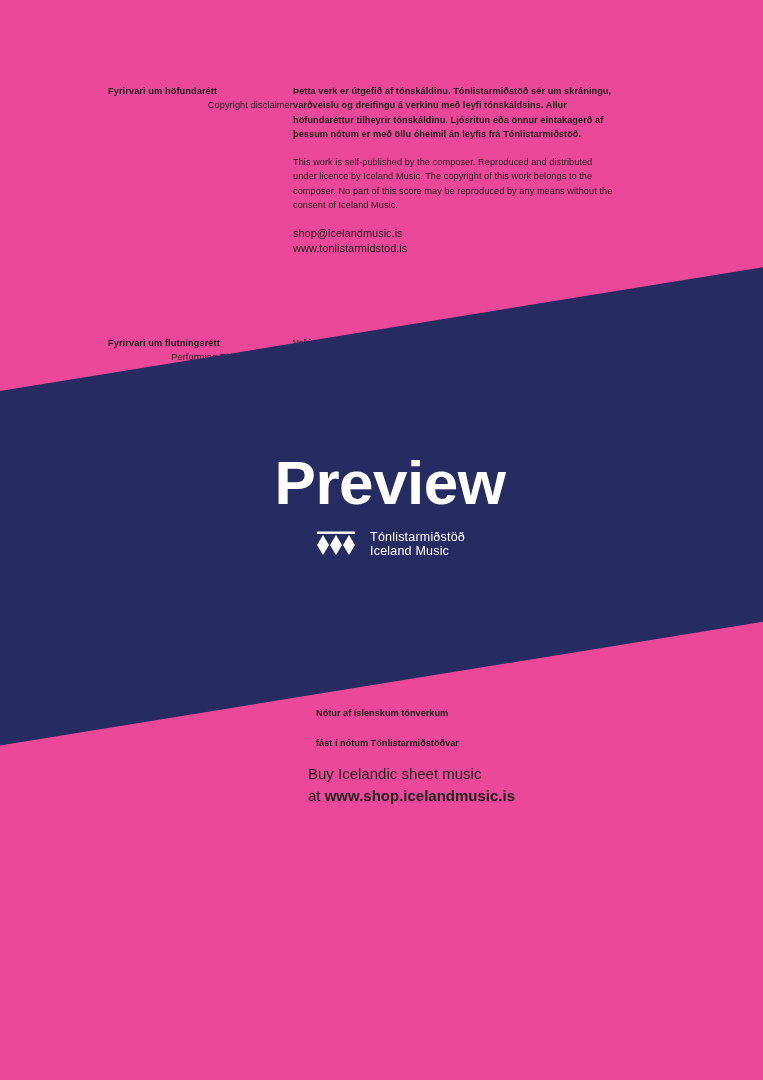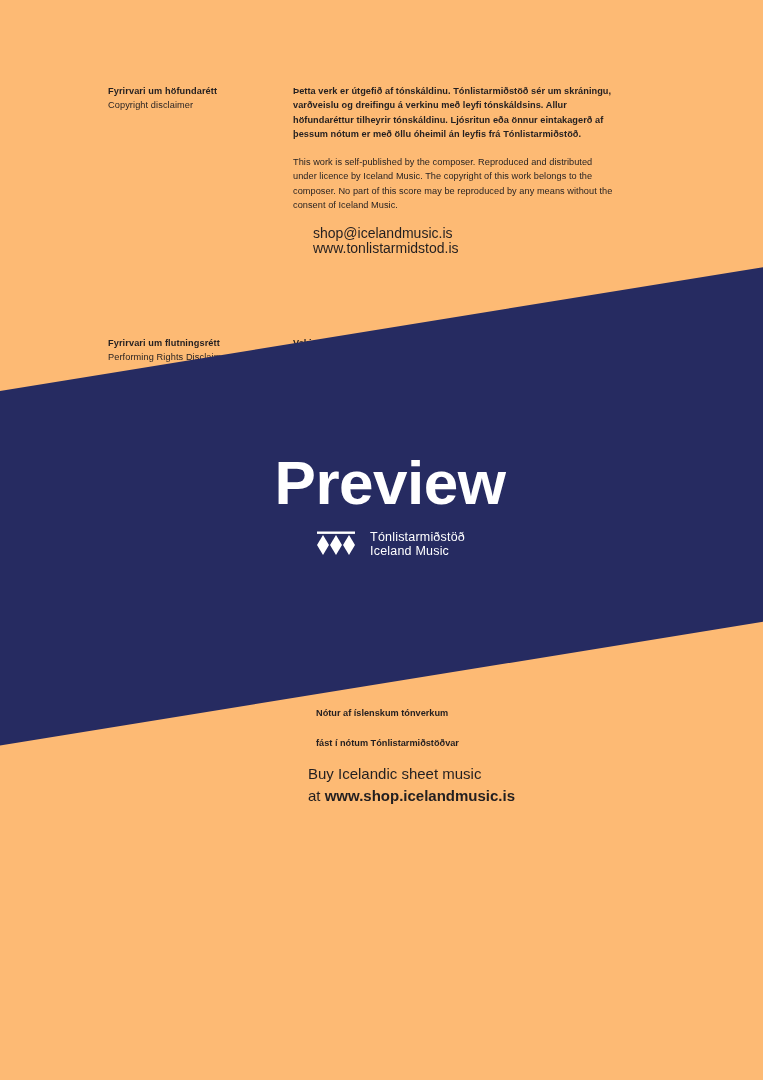--- a/index.html
+++ b/index.html
@@ -12,21 +12,21 @@
     height: 1080px;
     position: relative;
     font-family: "Liberation Sans", sans-serif;
     color: #231f20;
     overflow: hidden;
   }
 
   .page {
     position: absolute;
     inset: 0;
-    background: #fdba74;
+    background: #ec4899;
   }
 
   
   .doc-section {
     position: absolute;
     display: flex;
   }
 
   .label-col {
     width: 185px;
@@ -44,43 +44,43 @@
     line-height: 14px;
     letter-spacing: 0.1px;
     color: #231f20;
   }
   .lbl-en {
     font-size: 9.2px;
     font-weight: normal;
     line-height: 14px;
     letter-spacing: 0.1px;
     color: #231f20;
+    text-align: right;
   }
 
   .p-is {
     font-size: 9.2px;
     font-weight: bold;
     line-height: 14.3px;
     letter-spacing: 0.05px;
     margin: 0 0 14px 0;
     color: #231f20;
   }
   .p-en {
     font-size: 9.2px;
     font-weight: normal;
     line-height: 14.3px;
     letter-spacing: 0.05px;
     margin: 12px 0 14px 0;
     color: #231f20;
   }
   .contact-line {
-    font-size: 14px;
-    line-height: 14.3px;
-    color: #231f20;
-    margin-left: 20px;
+    font-size: 11px;
+    line-height: 14.3px;
+    color: #231f20;
   }
 
   #section-copyright { top: 84px; left: 108px; }
   #section-performing { top: 336px; left: 108px; }
   #section-copying { top: 600px; left: 108px; }
   #section-buy { top: 690px; left: 108px; }
 
   .buy-bold {
     font-size: 9.2px;
     font-weight: bold;

